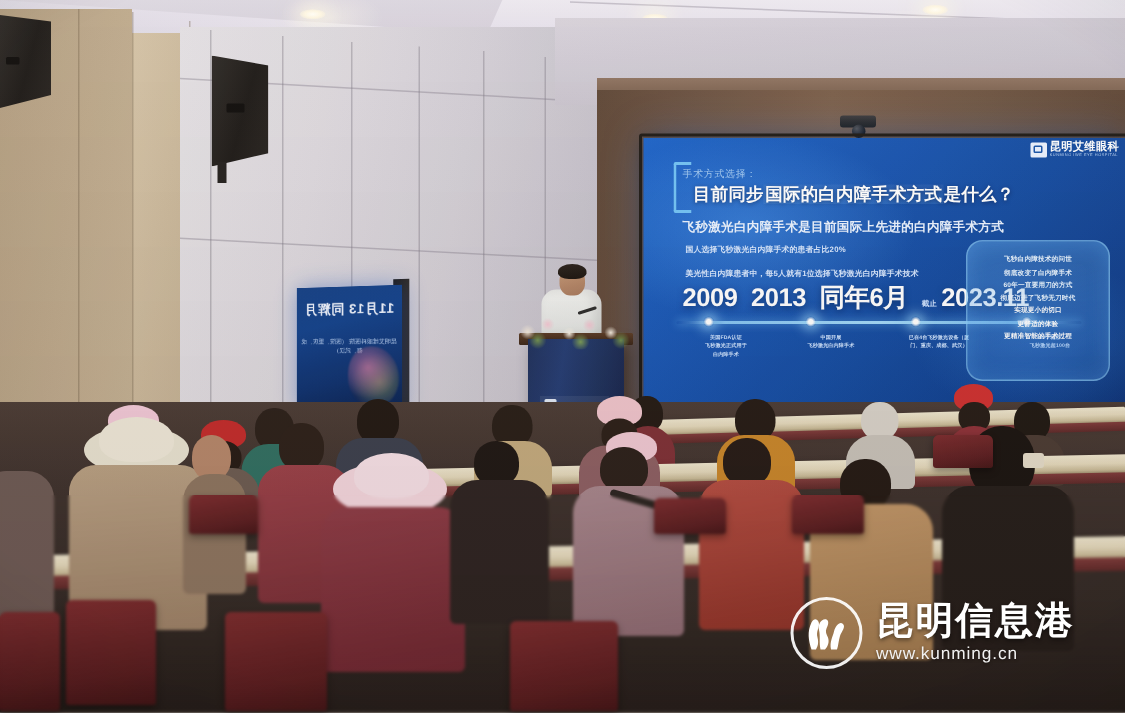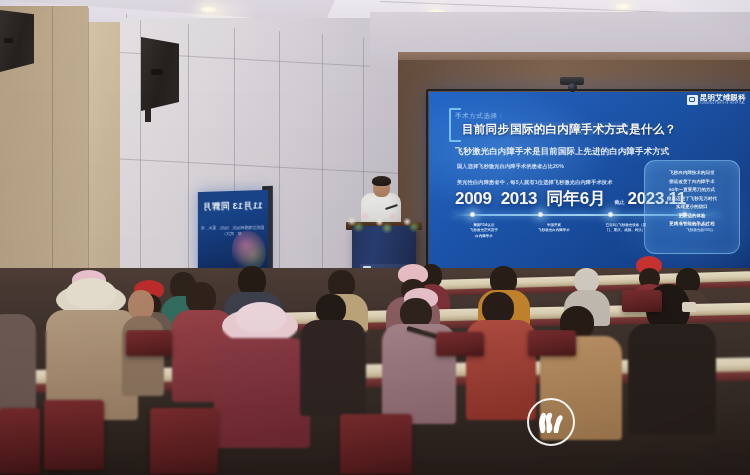--- a/index.html
+++ b/index.html
@@ -479,16 +479,20 @@
     <div class="watermark">
       <div class="wm-circle">
         <svg width="34" height="30" viewBox="0 0 34 30" aria-hidden="true">
           <path d="M7 26 C5 20 4 14 7 8 C9 4 12 6 12 9 C12 12 10 14 11 18 C12 22 11 24 10 26 Z" fill="#ffffff"></path>
           <path d="M13 26 C12 21 13 17 12 13 C11 9 14 5 17 6 C19 7 18 10 17 12
                    C16 14 17 16 18 18 C19 21 18 24 16 26 Z" fill="#ffffff"></path>
           <path d="M20 26 C19 21 21 18 22 14 C23 10 26 7 28 9 C30 11 27 14 26 17
                    C25 20 25 23 24 26 Z" fill="#ffffff"></path>
         </svg>
       </div>
+      <div class="wm-txt">
+        <span class="wm-cn">昆明信息港</span>
+        <span class="wm-en">www.kunming.cn</span>
+      </div>
     </div>
 
   </div>
 </div>
 
 </body></html>

